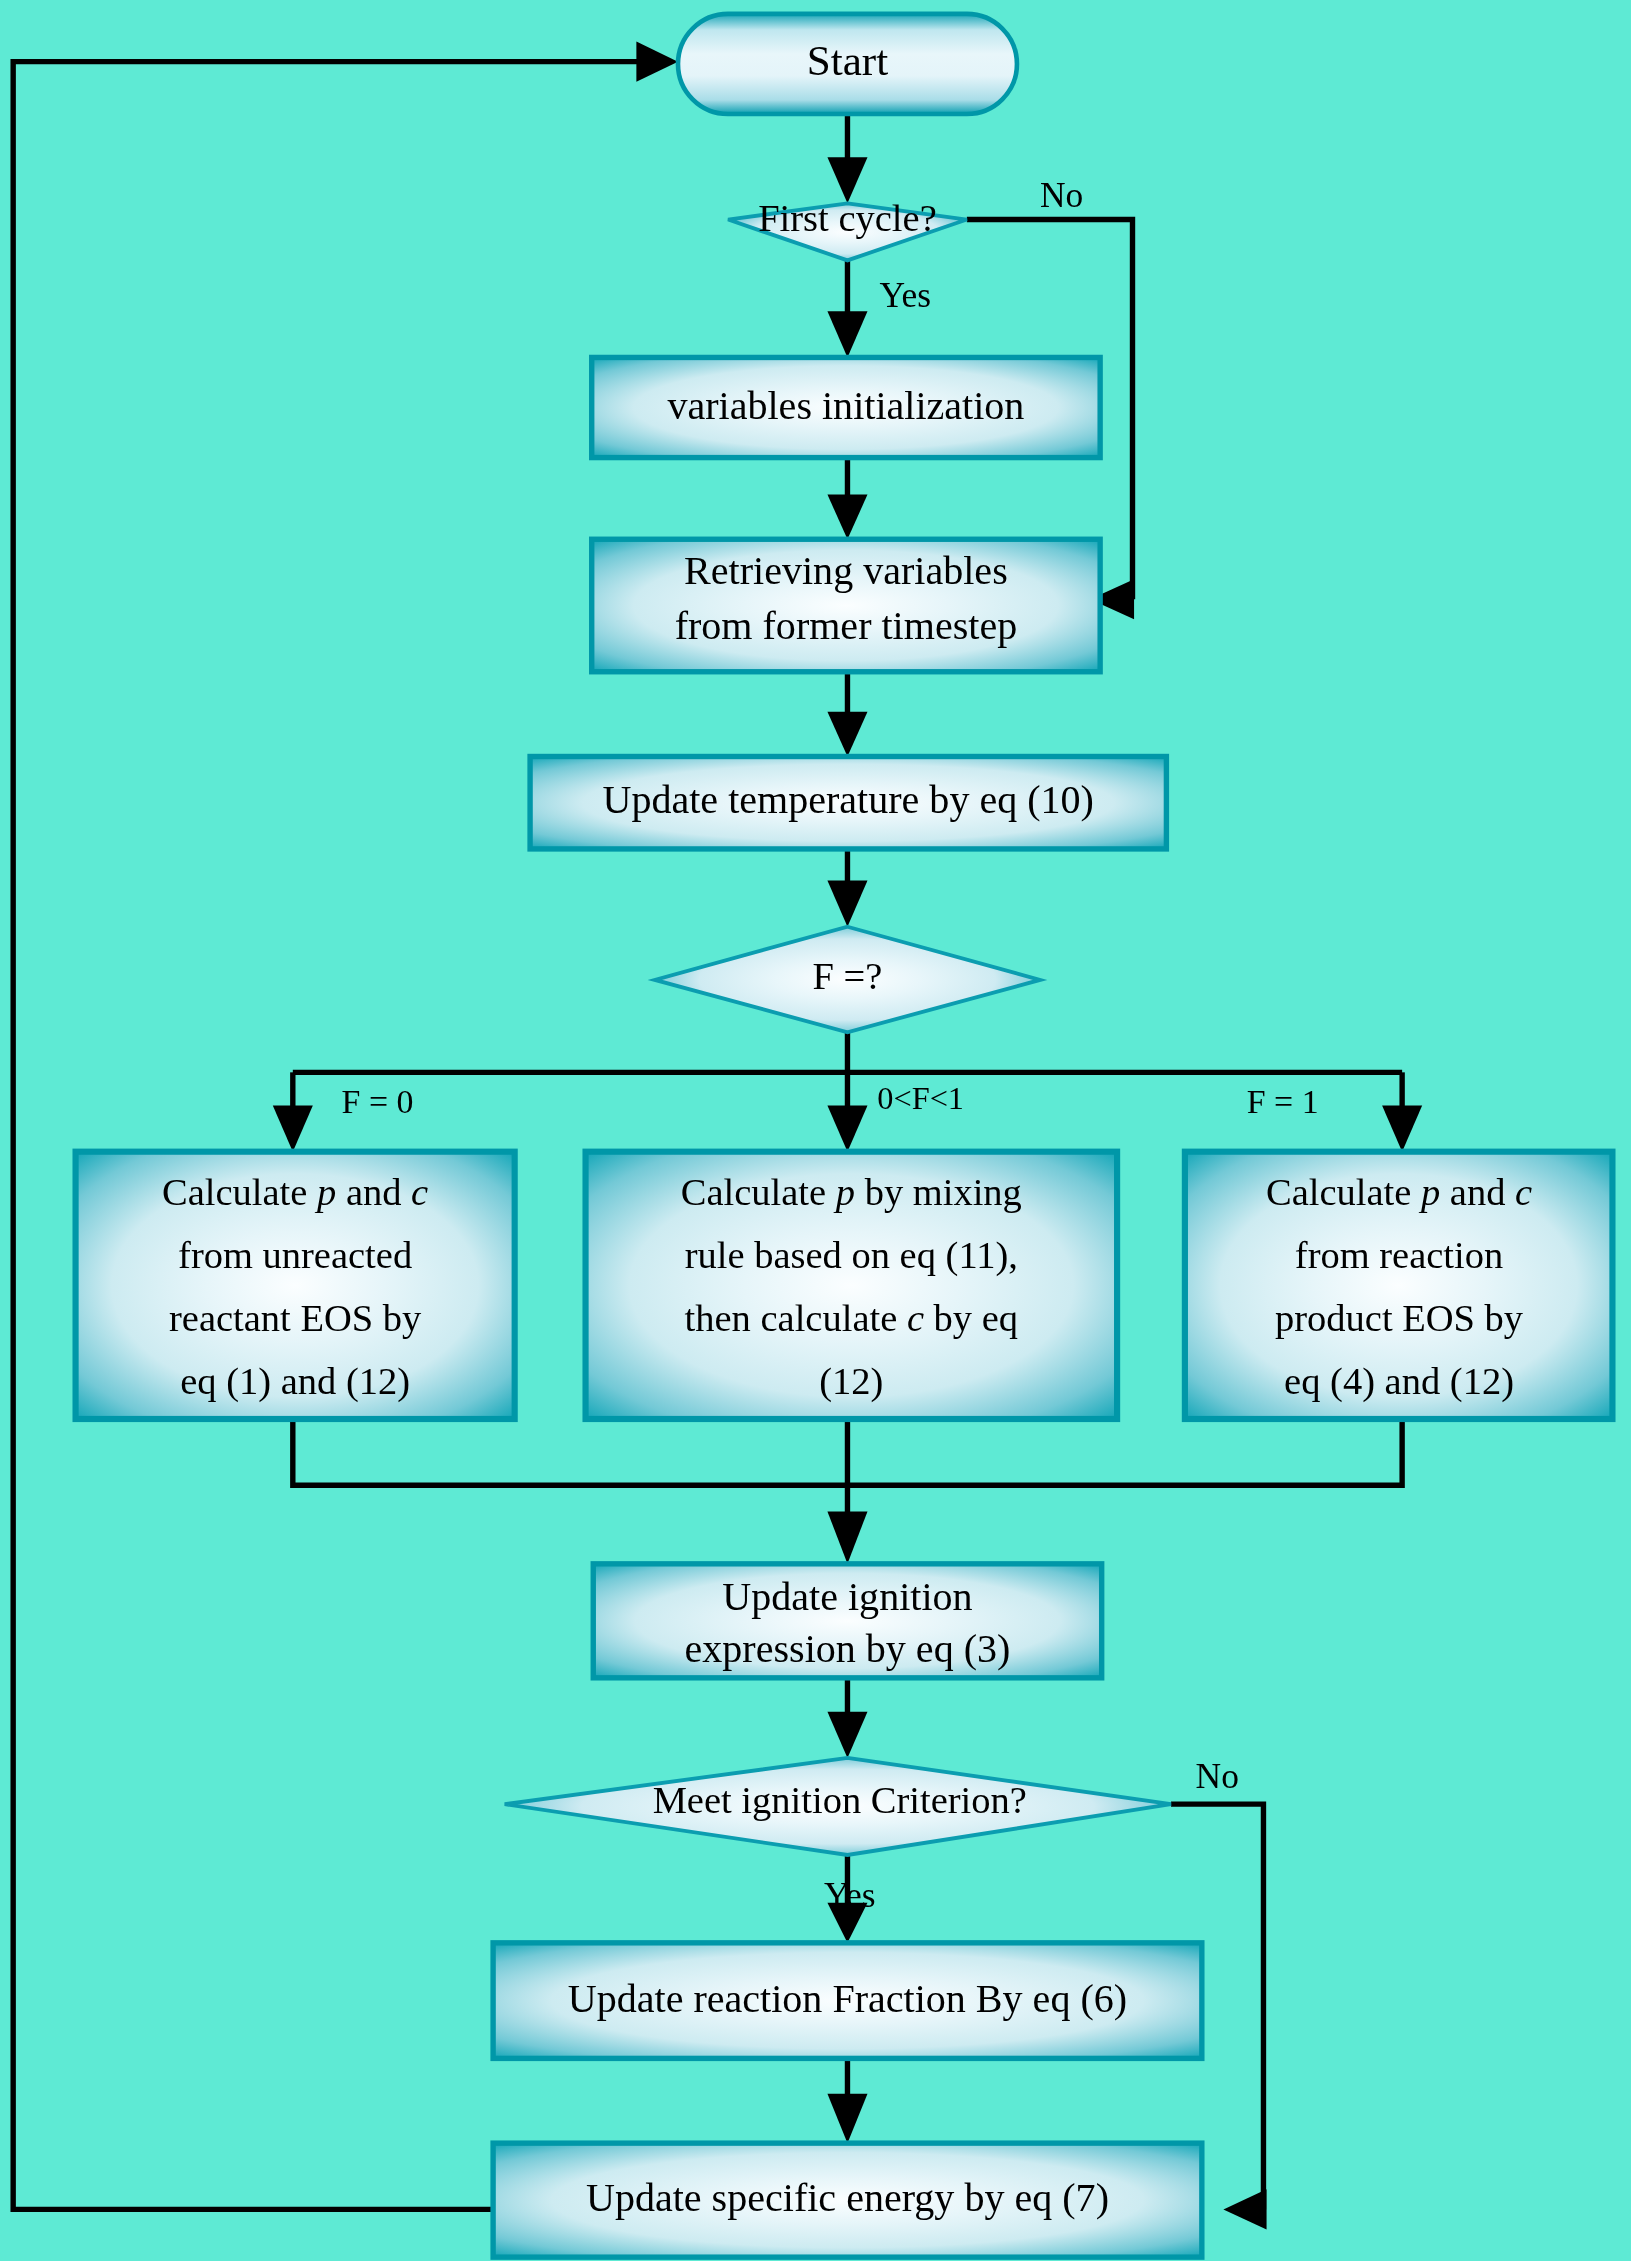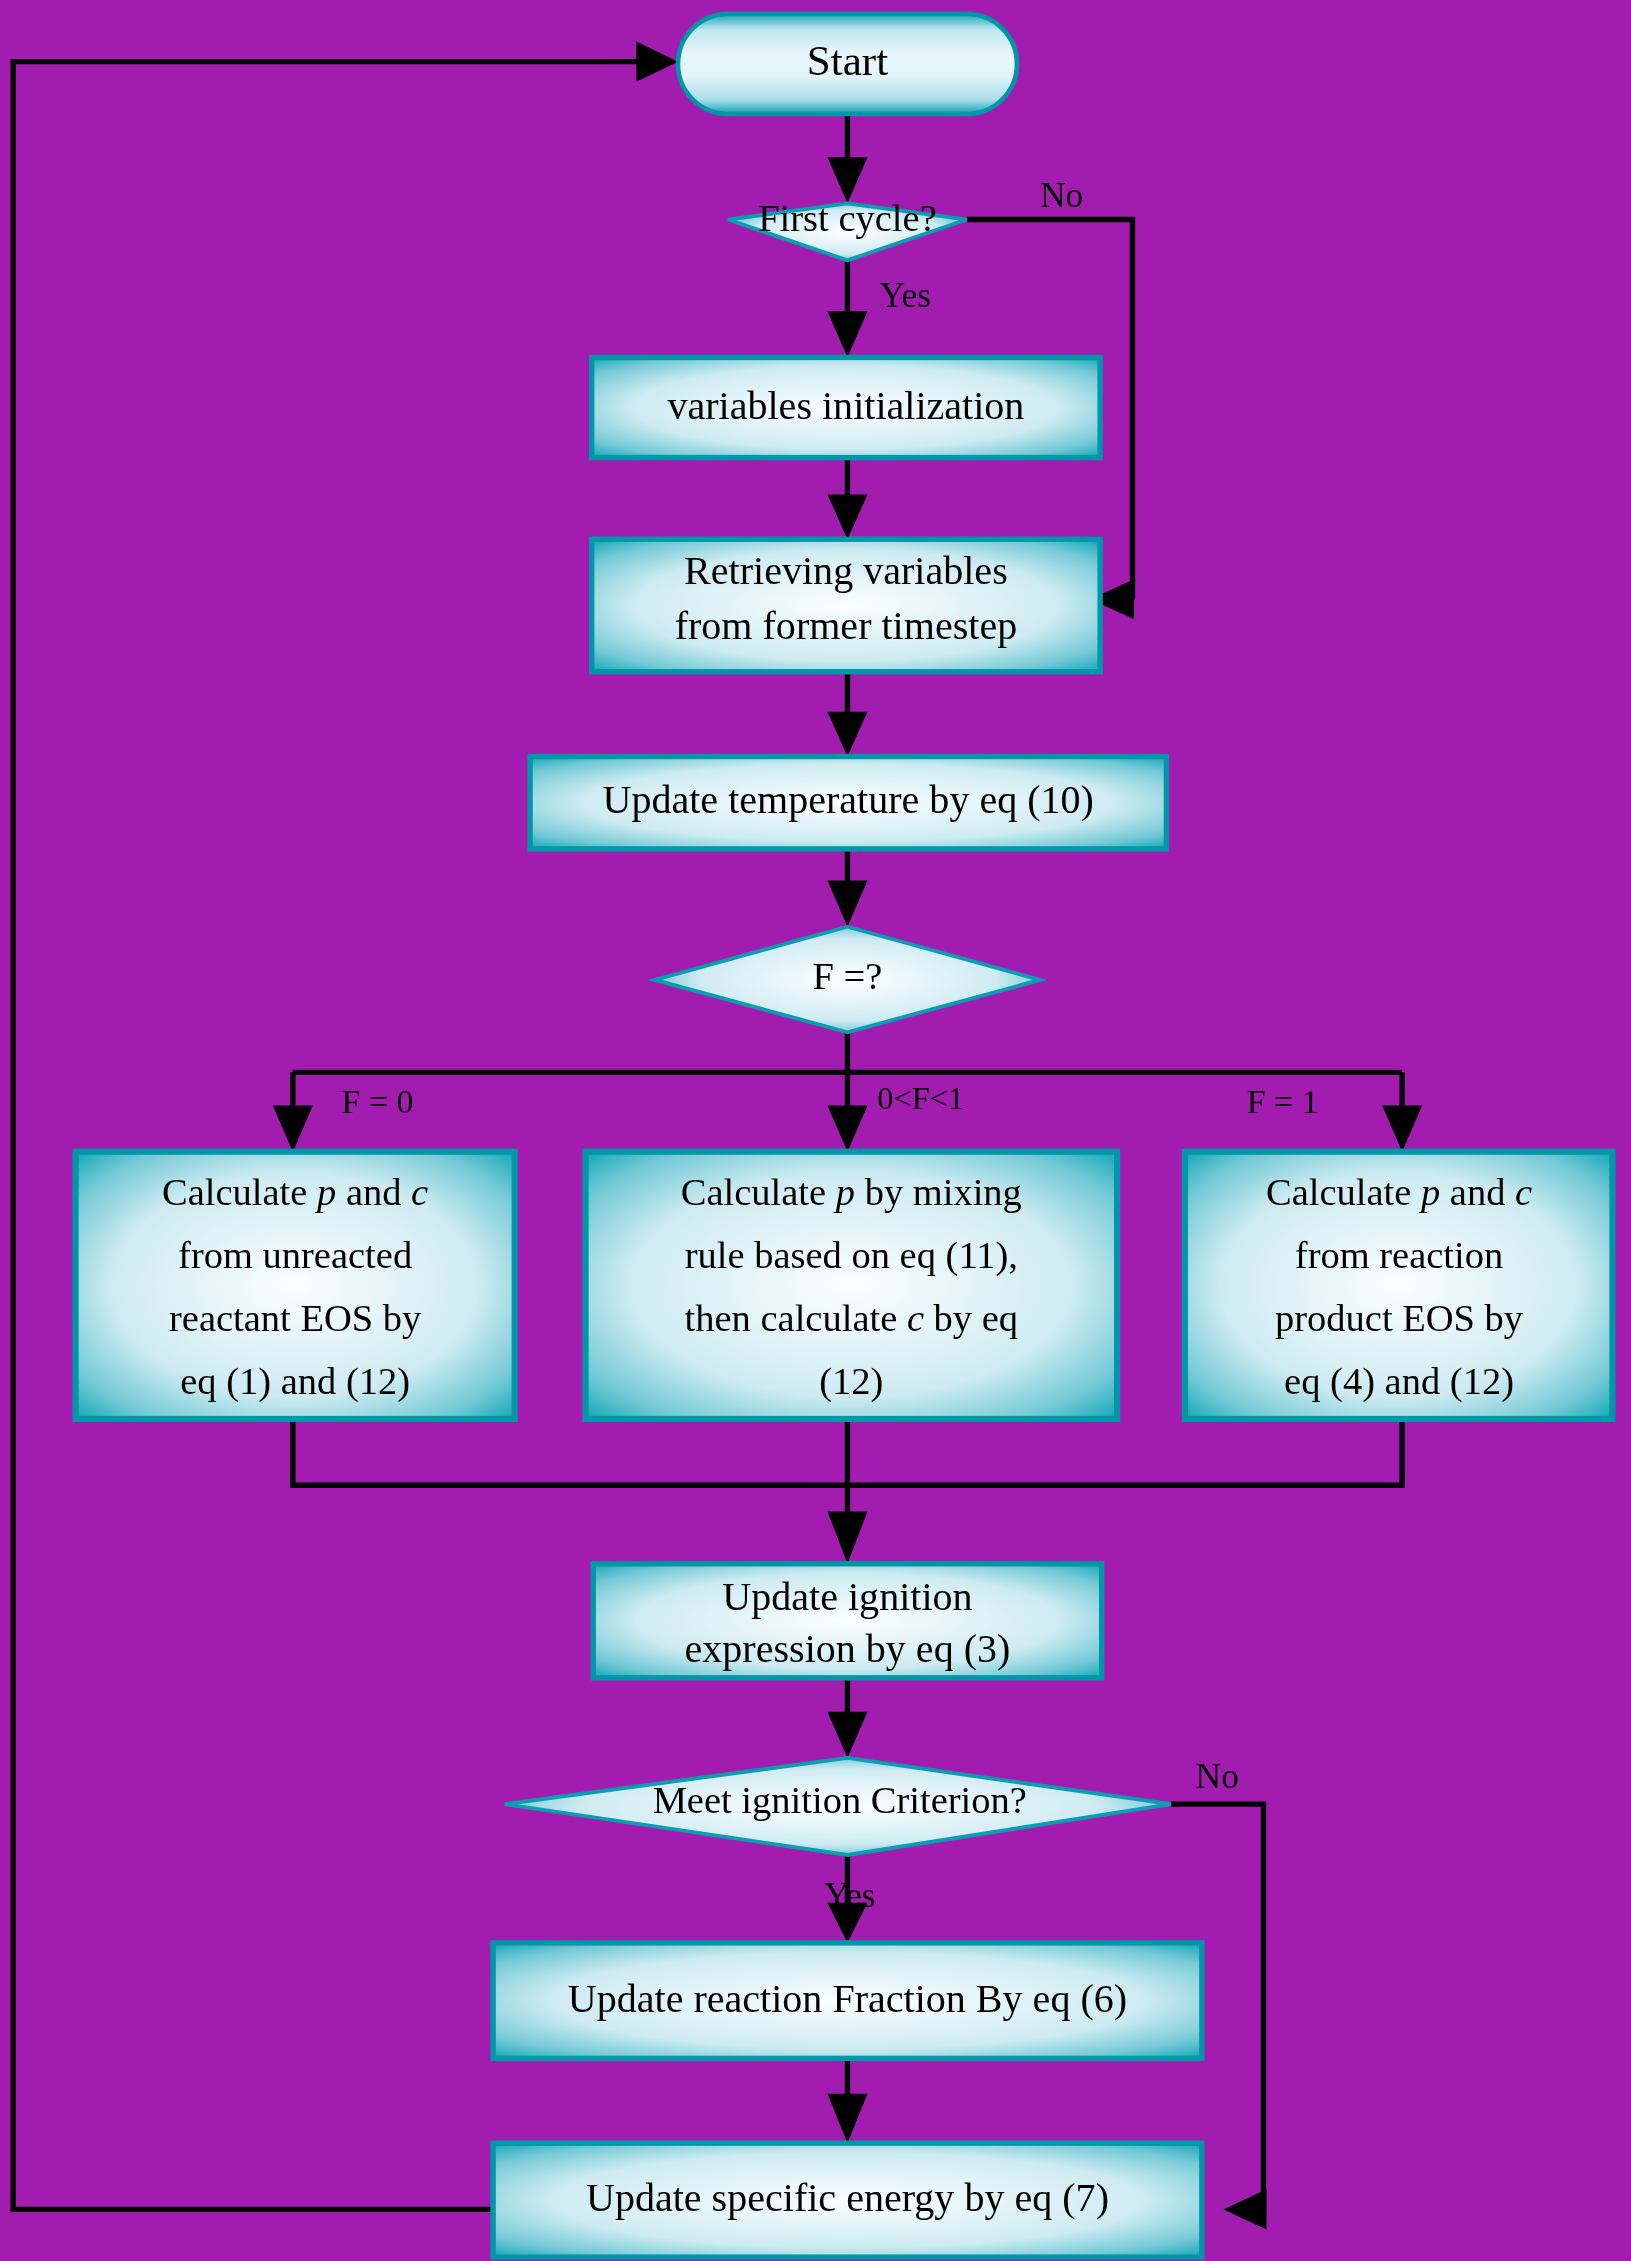--- a/index.html
+++ b/index.html
@@ -1,17 +1,17 @@
 <!DOCTYPE html>
 <html style="font-size:12.3px"><head>
 <meta charset="utf-8">
 <style>
   html,body{margin:0;padding:0;background:#ffffff;}
   body{width:1631px;height:2261px;font-family:"Liberation Serif",serif;}
-  #chart-root{position:relative;width:1631px;height:2261px;overflow:hidden;background:#a21caf;}
+  #chart-root{position:relative;width:1631px;height:2261px;overflow:hidden;background:#5eead4;}
   svg#flow{display:block;width:1631px;height:2261px;}
   .node-label{font-family:"Liberation Serif",serif;fill:#000;text-anchor:middle;dominant-baseline:middle;}
   .edge-label{font-family:"Liberation Serif",serif;fill:#000;text-anchor:middle;dominant-baseline:middle;}
   .ital{font-style:italic;}
   .conn{stroke:#000;stroke-width:7;fill:none;stroke-linecap:butt;}
   .arrowhead{fill:#000;stroke:none;}
 </style>
 </head>
 <body>
 

